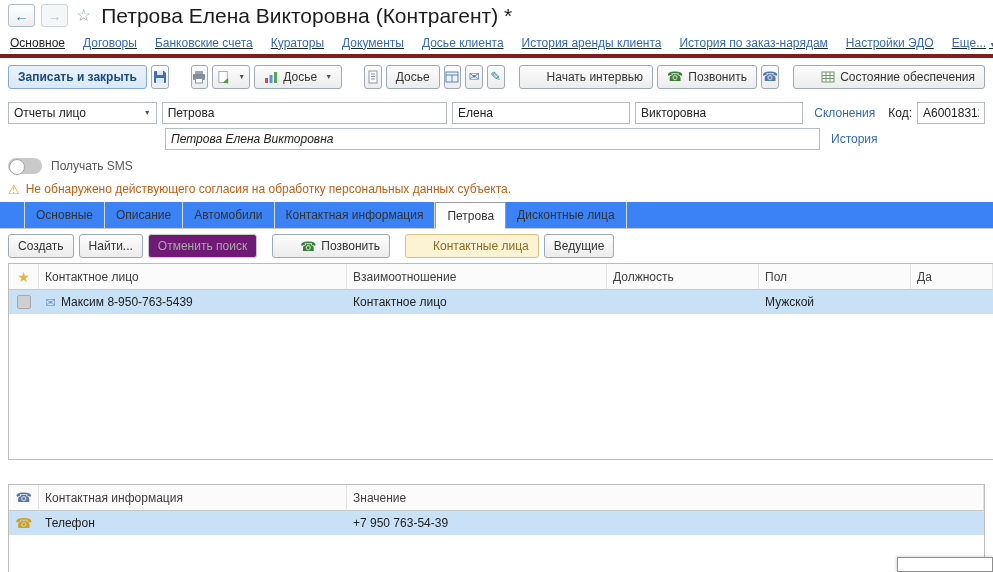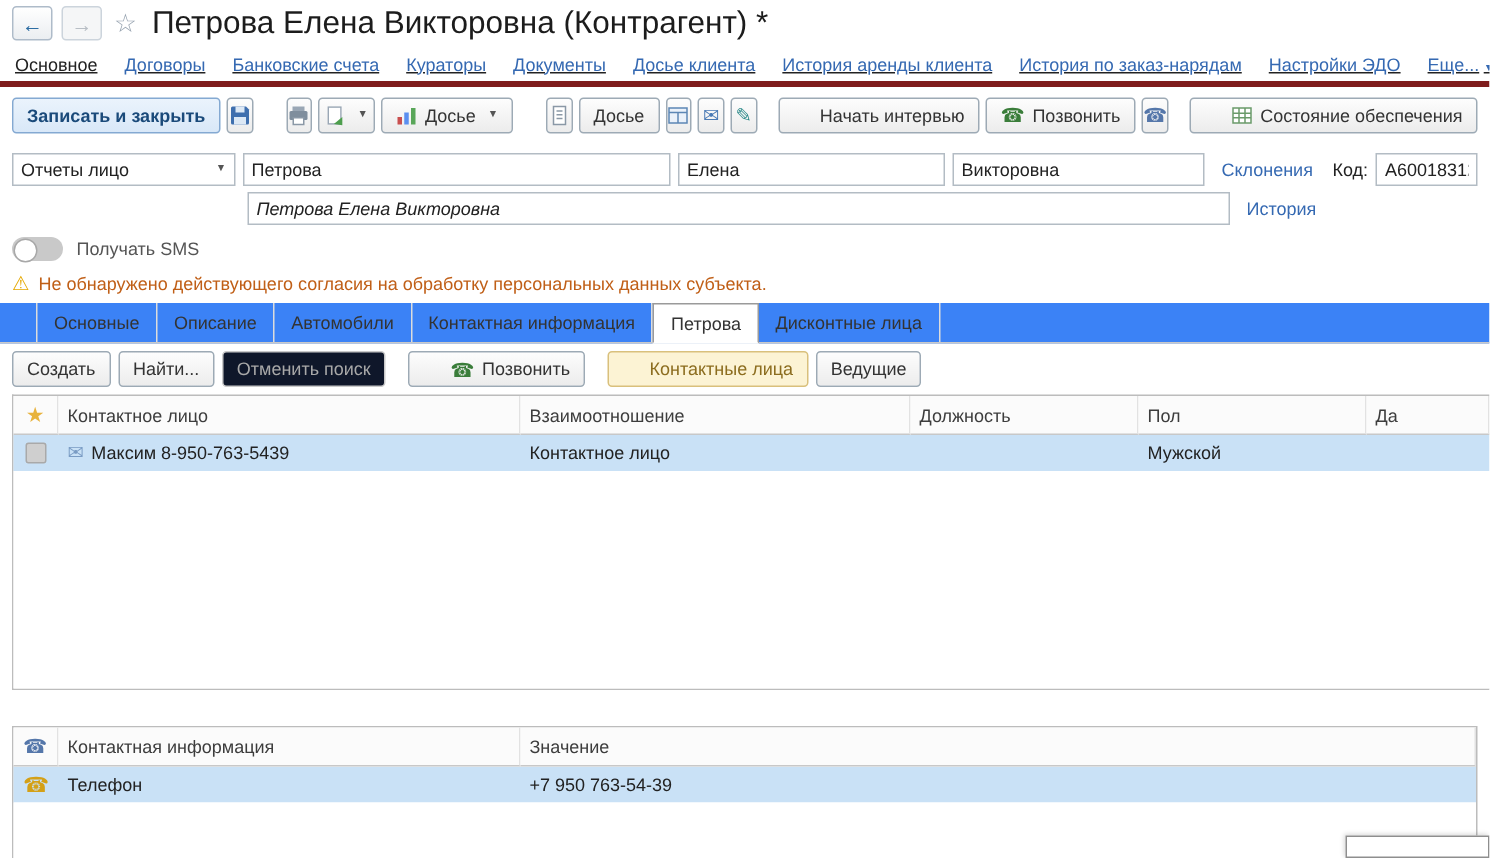--- a/index.html
+++ b/index.html
@@ -28,21 +28,21 @@
   
   .toolbar { display: flex; align-items: center; gap: 4px; padding: 6px 8px; height: 37px; white-space: nowrap; }
   .btn {
     display: inline-flex; align-items: center; gap: 5px; height: 24px; padding: 0 9px;
     background: linear-gradient(#fdfdfd, #ececec); border: 1px solid #9daab5; border-radius: 3px;
     font-size: 12px; color: #333; cursor: pointer; justify-content: center;
   }
   .btn.primary { background: linear-gradient(#eaf3fc, var(--primary-btn-bg, #d9e8f8)); border-color: #84a9d2; color: var(--primary-btn-text, #1a4a7a); font-weight: bold; }
   .btn.iconb { width: 28px; padding: 0; justify-content: center; }
   .btn.icondrop { width: 38px; padding: 0 4px; justify-content: center; }
-  .btn.disabled { color: #a8a8a8; border-color: #c9c9c9; background: #0f172a; cursor: default; }
+  .btn.disabled { color: #a8a8a8; border-color: #c9c9c9; background: #701a75; cursor: default; }
   .btn .glyph { font-size: 13px; line-height: 1; }
   .gap-l { margin-left: 18px; }
   .gap-m { margin-left: 10px; padding-left: 27px; }
   
   .formarea { padding: 3px 8px 0 8px; }
   .frow { display: flex; align-items: center; gap: 5px; margin: 3px 0; height: 23px; }
   .field { height: 22px; border: 1px solid #b3bcc4; padding: 0 5px; font: inherit; color: #222; background: #fff; }
   .select {
     display: flex; align-items: center; justify-content: space-between; width: 152px; height: 22px;
     border: 1px solid #b3bcc4; padding: 0 5px; background: #fff; cursor: pointer;

